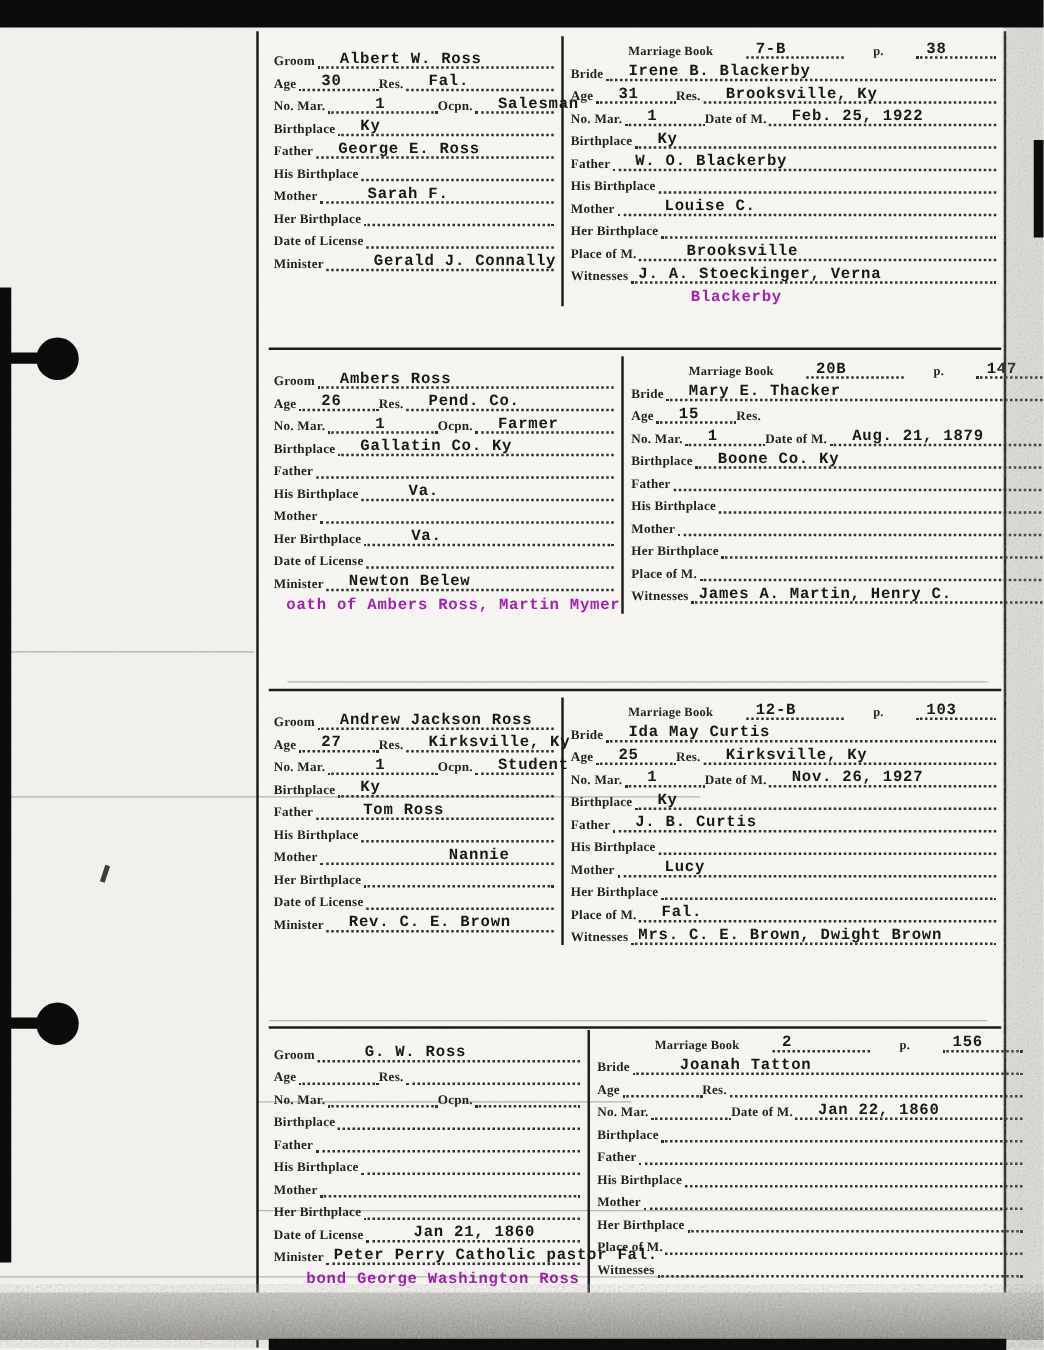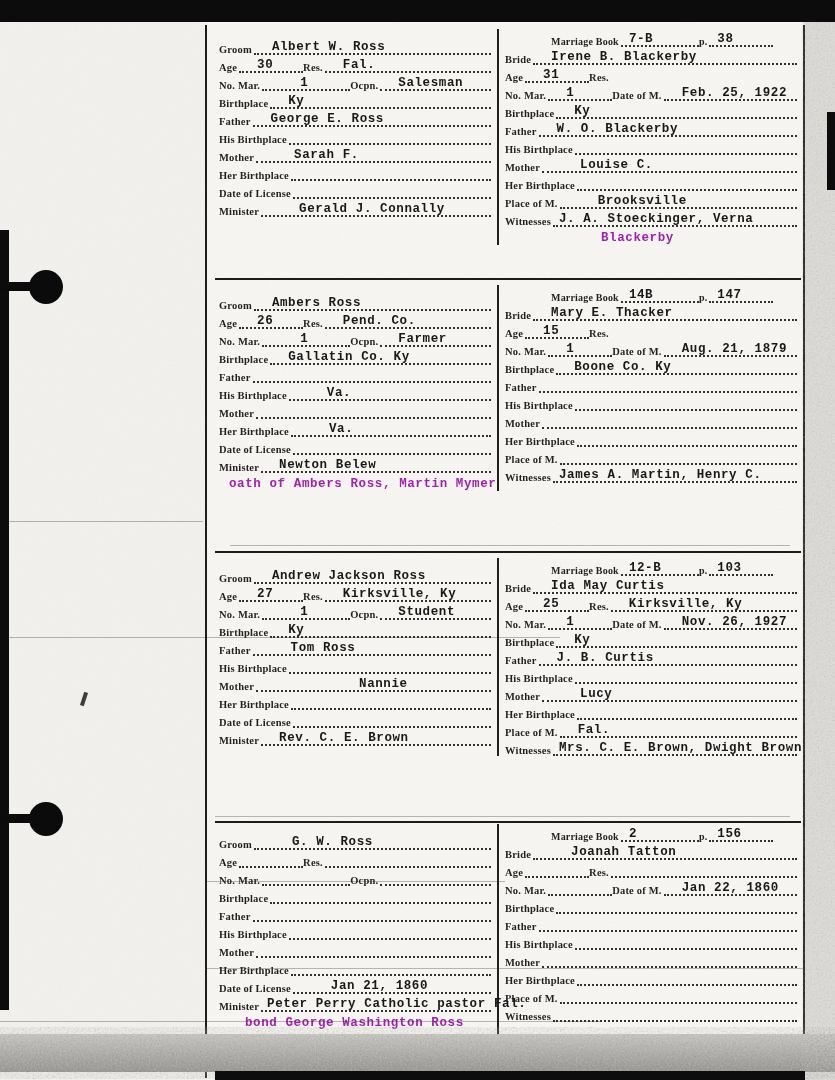--- a/index.html
+++ b/index.html
@@ -27,21 +27,21 @@
   .bcol{flex:1;border-left:2px solid #1c1c1c;padding:0 4px 0 6px;box-sizing:border-box;}
   .row{display:flex;align-items:flex-end;height:18px;}
   .lbl{font-family:"Liberation Serif",serif;font-weight:700;font-size:10.5px;color:#1d1d1d;
        white-space:nowrap;padding-right:2px;letter-spacing:.2px;}
   .seg{flex:1;border-bottom:2px dotted #2e2e2e;position:relative;height:100%;}
   .val{position:absolute;left:18px;bottom:-1px;font-family:"Liberation Mono",monospace;
        font-weight:700;font-size:12.5px;letter-spacing:.6px;color:#141414;white-space:nowrap;}
   .i0{left:6px;} .i3{left:38px;} .i2{left:58px;padding-left:45px;}
   .w70{flex:0 0 64px;} .w95{flex:0 0 88px;} .wb{flex:0 0 78px;} .wp{flex:0 0 64px;margin-top:12px;}
   .wb .val,.wp .val{left:8px;}
-  .bookrow{padding-left:46px;} .bookrow .lbl{font-size:10px;}
+  .bookrow{padding-left:46px;gap:24px;} .bookrow .lbl{font-size:10px;}
   .cont{height:18px;display:flex;align-items:flex-end;font-family:"Liberation Mono",monospace;
         font-weight:700;font-size:12.5px;letter-spacing:.6px;color:#a21caf;white-space:nowrap;}
 </style>
 </head>
 <body>
 
 <div class="card"></div>
 <div class="rightmargin"></div>
 <div class="vborder" style="left:205px;top:25px;height:1053px;"></div>
 <div class="vborder" style="left:803px;top:25px;height:1053px;"></div>
@@ -133,20 +133,23 @@
         <span class="seg">
           <span class="val">Irene B. Blackerby</span>
         </span>
       </div>
   <div class="row">
         <span class="lbl">Age</span>
         <span class="seg w70">
           <span class="val">31</span>
         </span>
         <span class="lbl">Res.</span>
+        <span class="seg">
+          <span class="val">Brooksville, Ky</span>
+        </span>
       </div>
   <div class="row">
         <span class="lbl">No. Mar.</span>
         <span class="seg w70">
           <span class="val">1</span>
         </span>
         <span class="lbl">Date of M.</span>
         <span class="seg">
           <span class="val">Feb. 25, 1922</span>
         </span>
@@ -268,21 +271,21 @@
         <span class="seg">
           <span class="val">Newton Belew</span>
         </span>
       </div>
   <div class="cont" style="padding-left:10px;">oath of Ambers Ross, Martin Mymer</div>
  </div>
  <div class="bcol">
   <div class="row bookrow">
         <span class="lbl">Marriage Book</span>
         <span class="seg wb">
-          <span class="val">14B</span>
+          <span class="val">20B</span>
         </span>
         <span class="lbl">p.</span>
         <span class="seg wp">
           <span class="val">147</span>
         </span>
       </div>
   <div class="row">
         <span class="lbl">Bride</span>
         <span class="seg">
           <span class="val">Mary E. Thacker</span>

